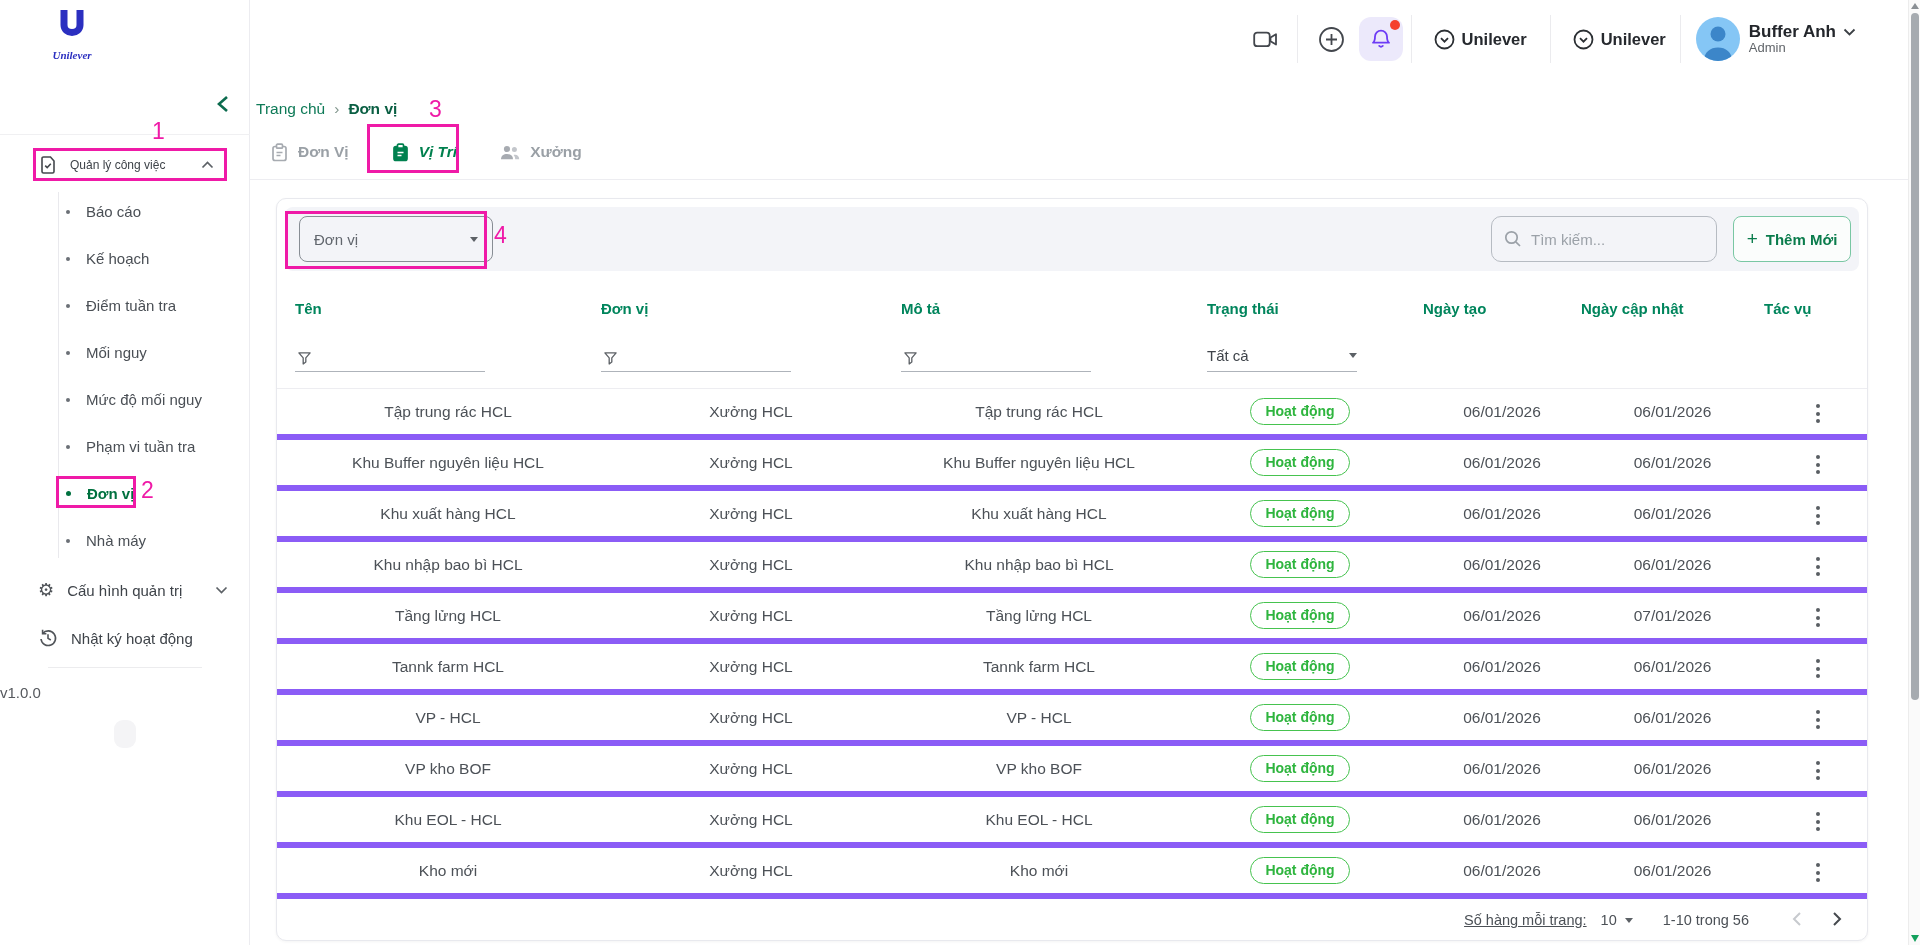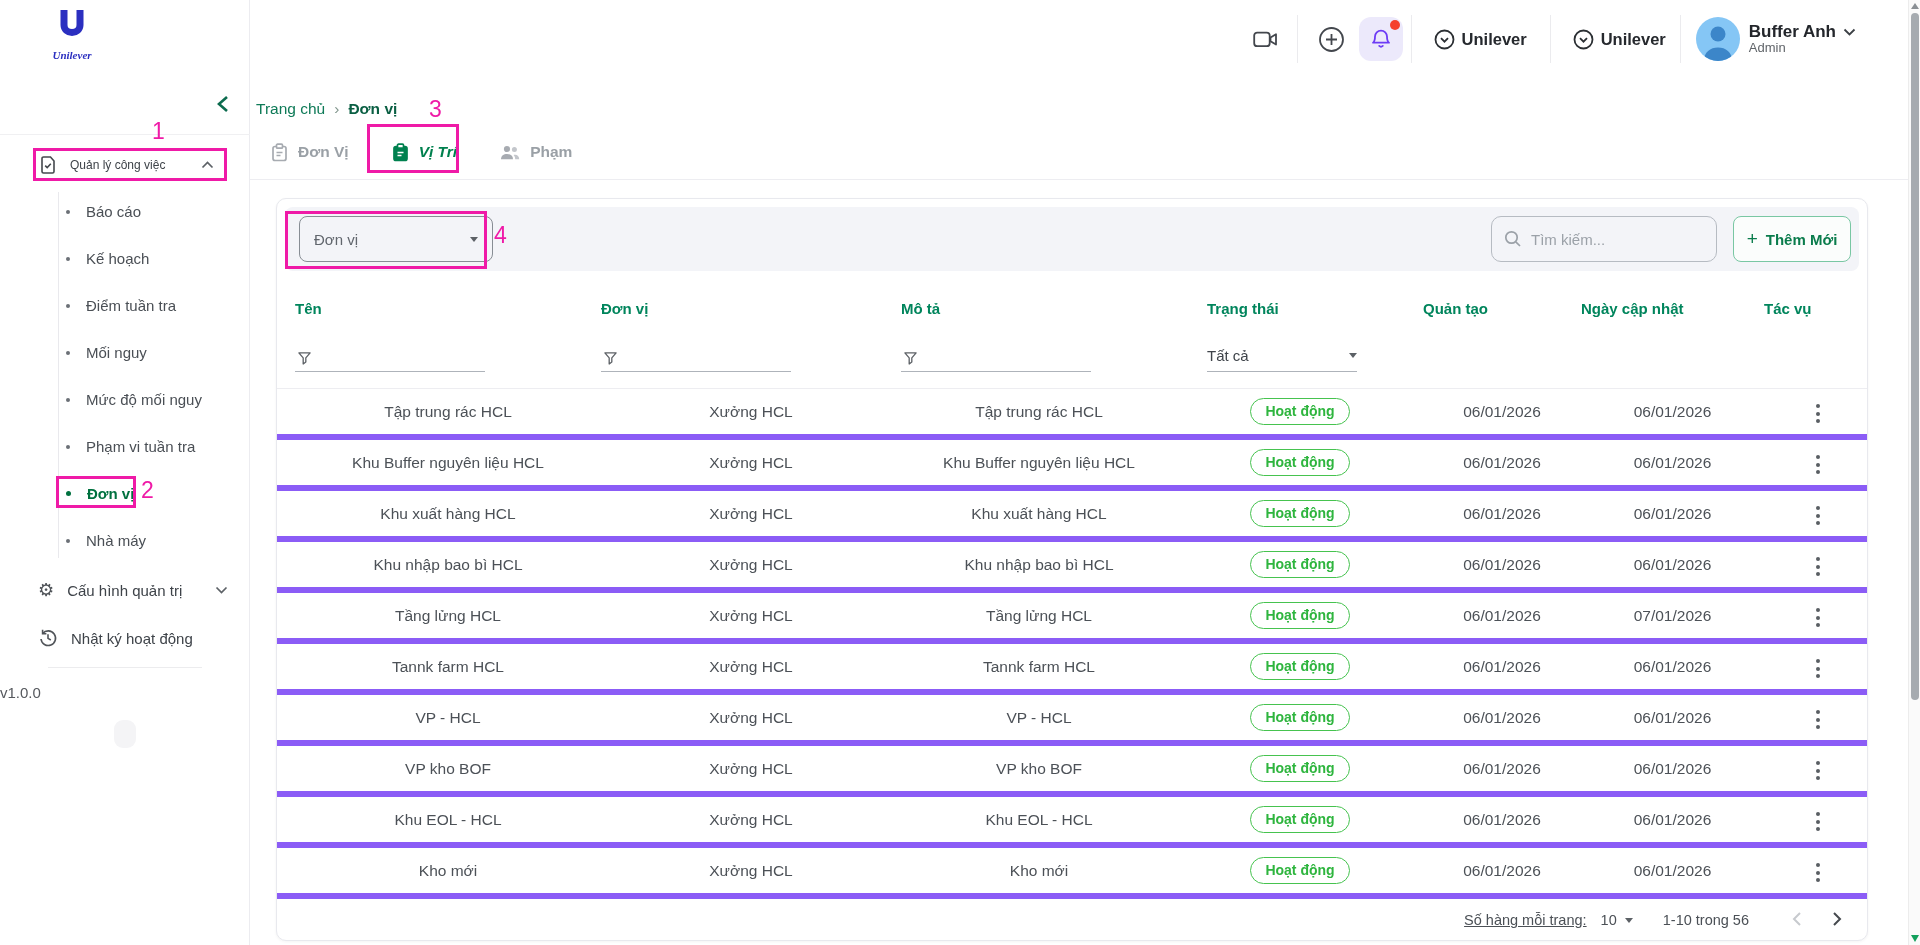--- a/index.html
+++ b/index.html
@@ -315,21 +315,21 @@
         </svg>
         <span>Vị Trí</span>
       </div>
       <div class="tab">
         <svg width="22" height="17" viewBox="0 0 22 17">
           <circle cx="8" cy="5" r="3.1" fill="#a7abb1"></circle>
           <circle cx="15.4" cy="5.6" r="2.5" fill="#c3c6cb"></circle>
           <path d="M2 15.2c0-3.6 2.7-5.3 6-5.3s6 1.7 6 5.3z" fill="#a7abb1"></path>
           <path d="M15 15.2h5.2c0-3-1.8-4.5-4-4.5-.6 0-1.2.1-1.7.4 1 .9 1.7 2.2 1.7 4.1z" fill="#c3c6cb"></path>
         </svg>
-        <span>Phạm</span>
+        <span>Xưởng</span>
       </div>
     </div>
     <div class="tabs-rule"></div>
 
     <section class="card">
       <div class="toolbar">
         <div class="unit-select">
           <span>Đơn vị</span>
           <span class="caret"></span>
         </div>
@@ -345,21 +345,21 @@
           <span class="add-plus">+</span>
           <span>Thêm Mới</span>
         </button>
       </div>
 
       <div class="tgrid thead">
         <div>Tên</div>
         <div>Đơn vị</div>
         <div>Mô tả</div>
         <div class="ind">Trạng thái</div>
-        <div>Quản tạo</div>
+        <div>Ngày tạo</div>
         <div>Ngày cập nhật</div>
         <div>Tác vụ</div>
       </div>
 
       <div class="tgrid tfilter">
         <div>
             <div class="fcell">
           <svg width="15" height="15" viewBox="0 0 16 16">
             <path d="M2 2h12l-4.6 5.4v4.4l-2.8 2V7.4Z" fill="none" stroke="#5d6166" stroke-width="1.4" stroke-linejoin="round"></path>
           </svg>

